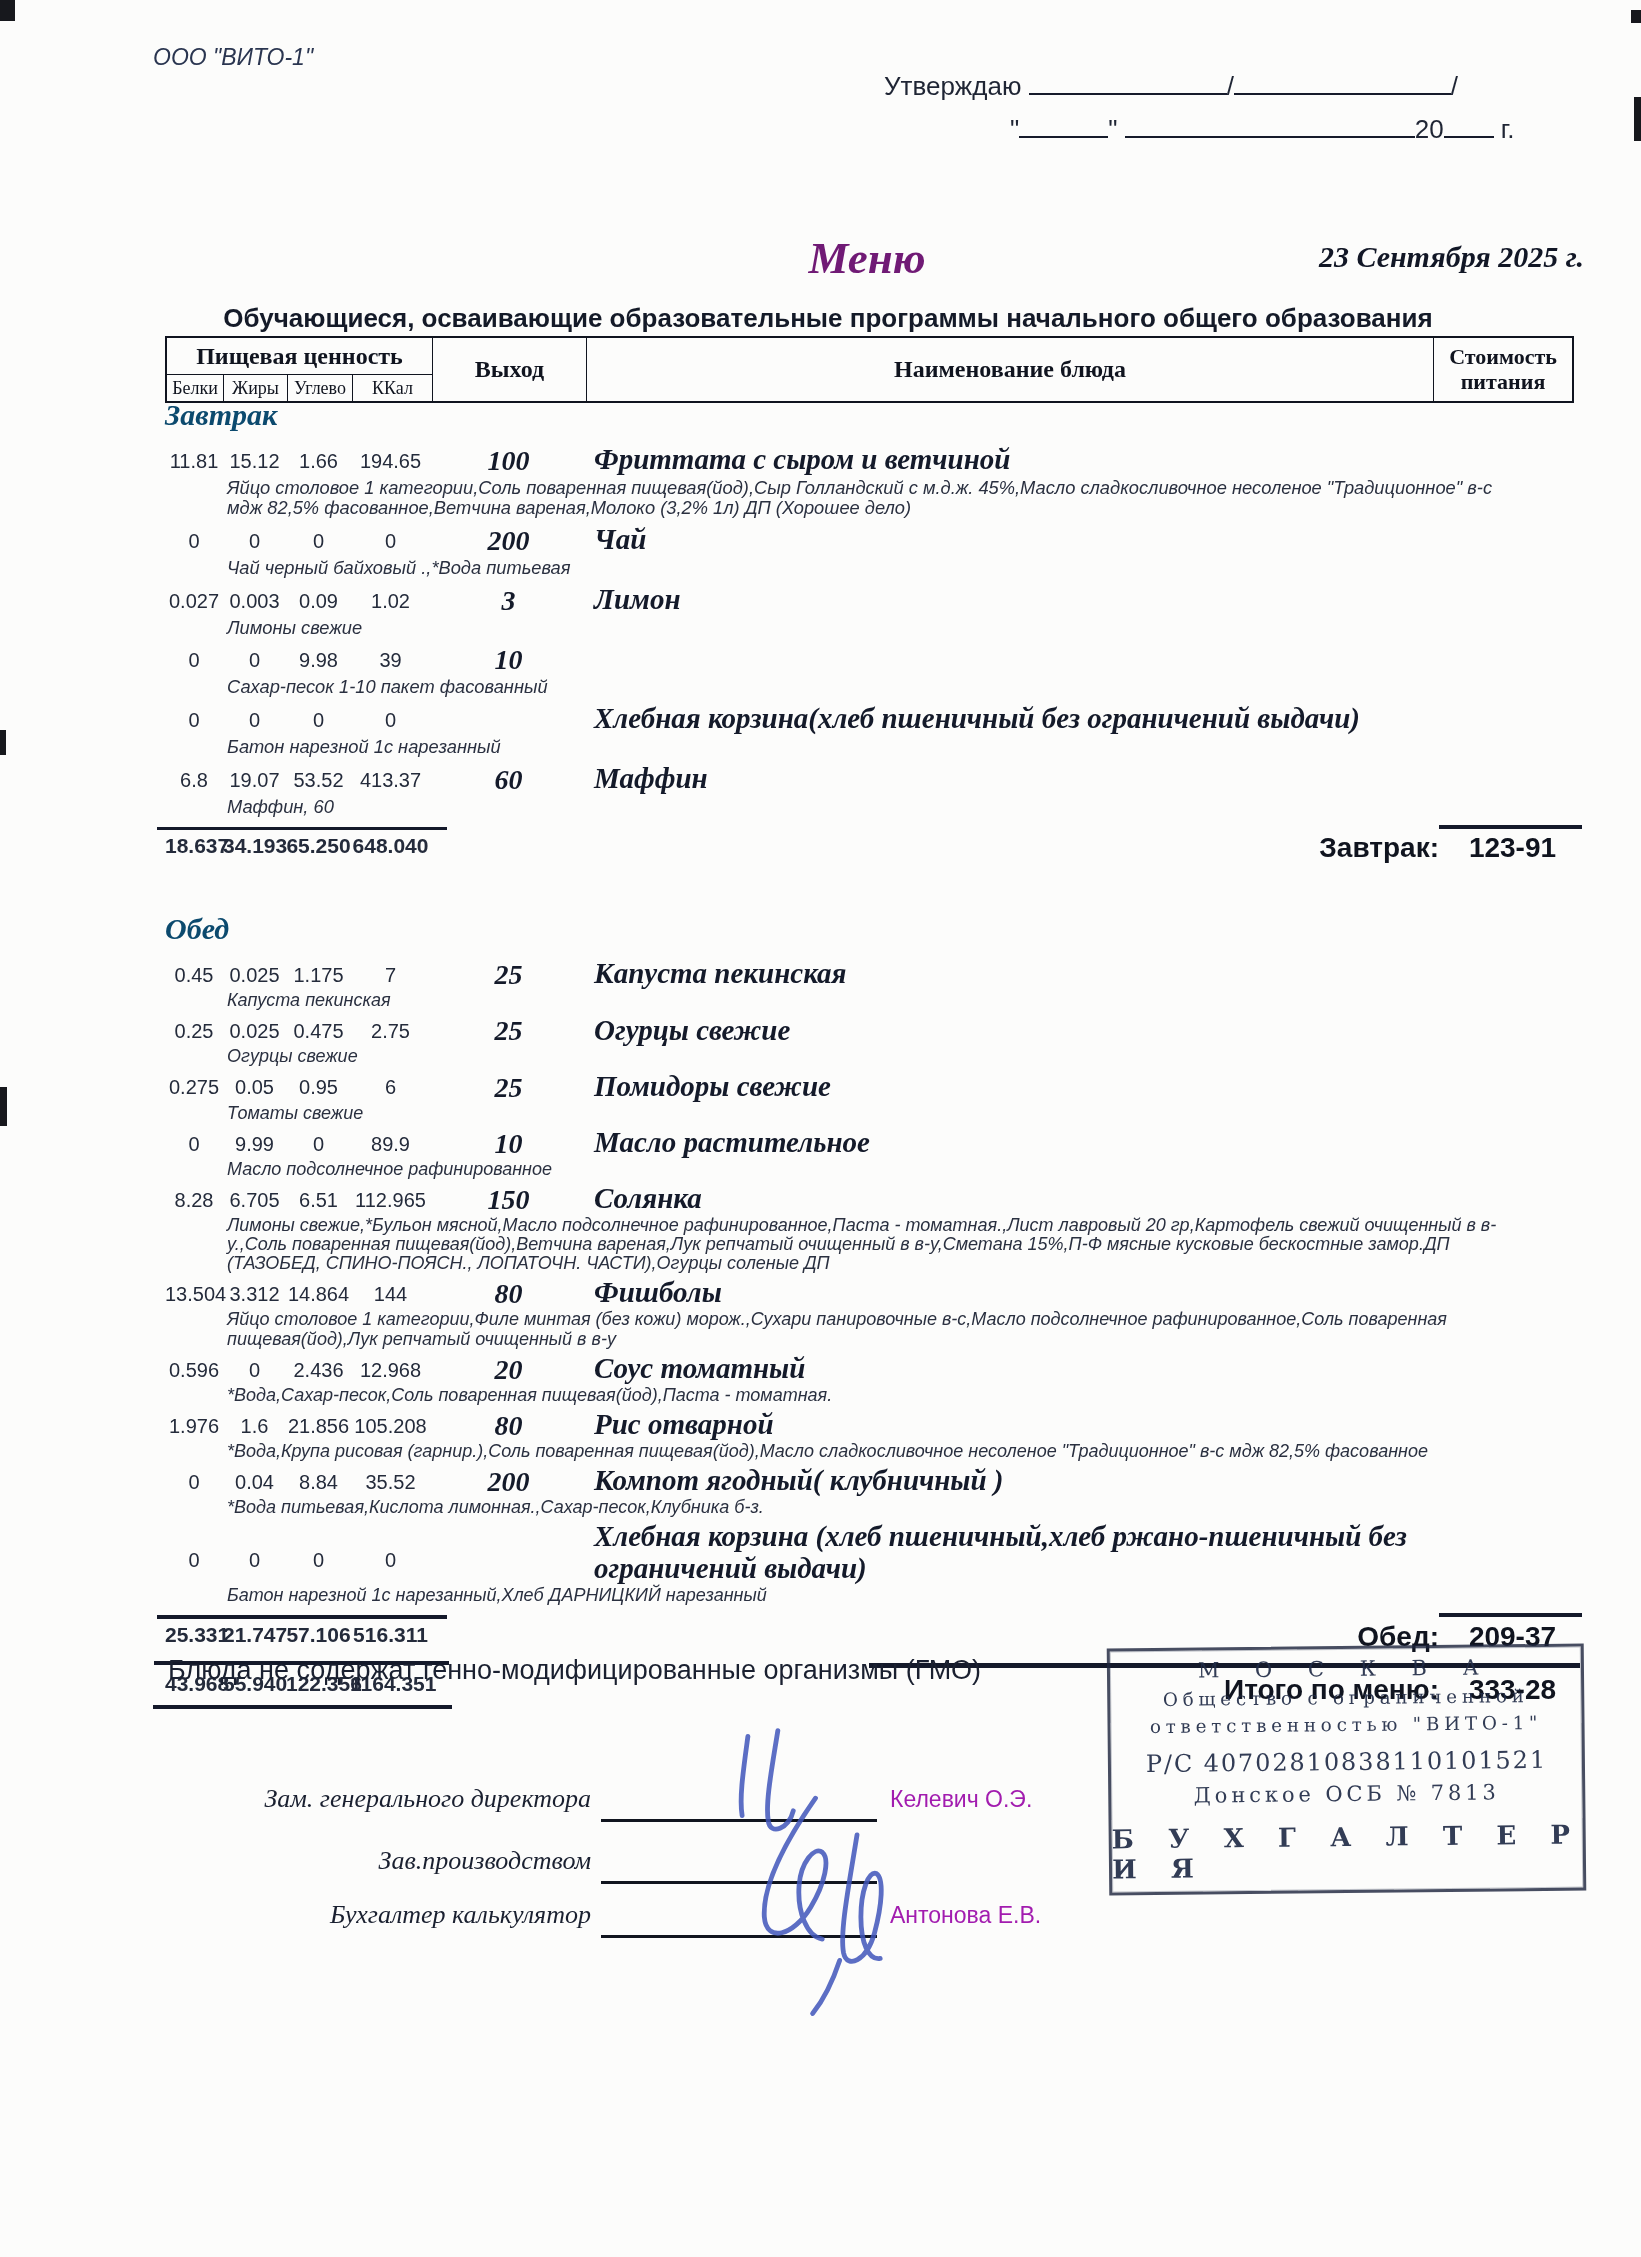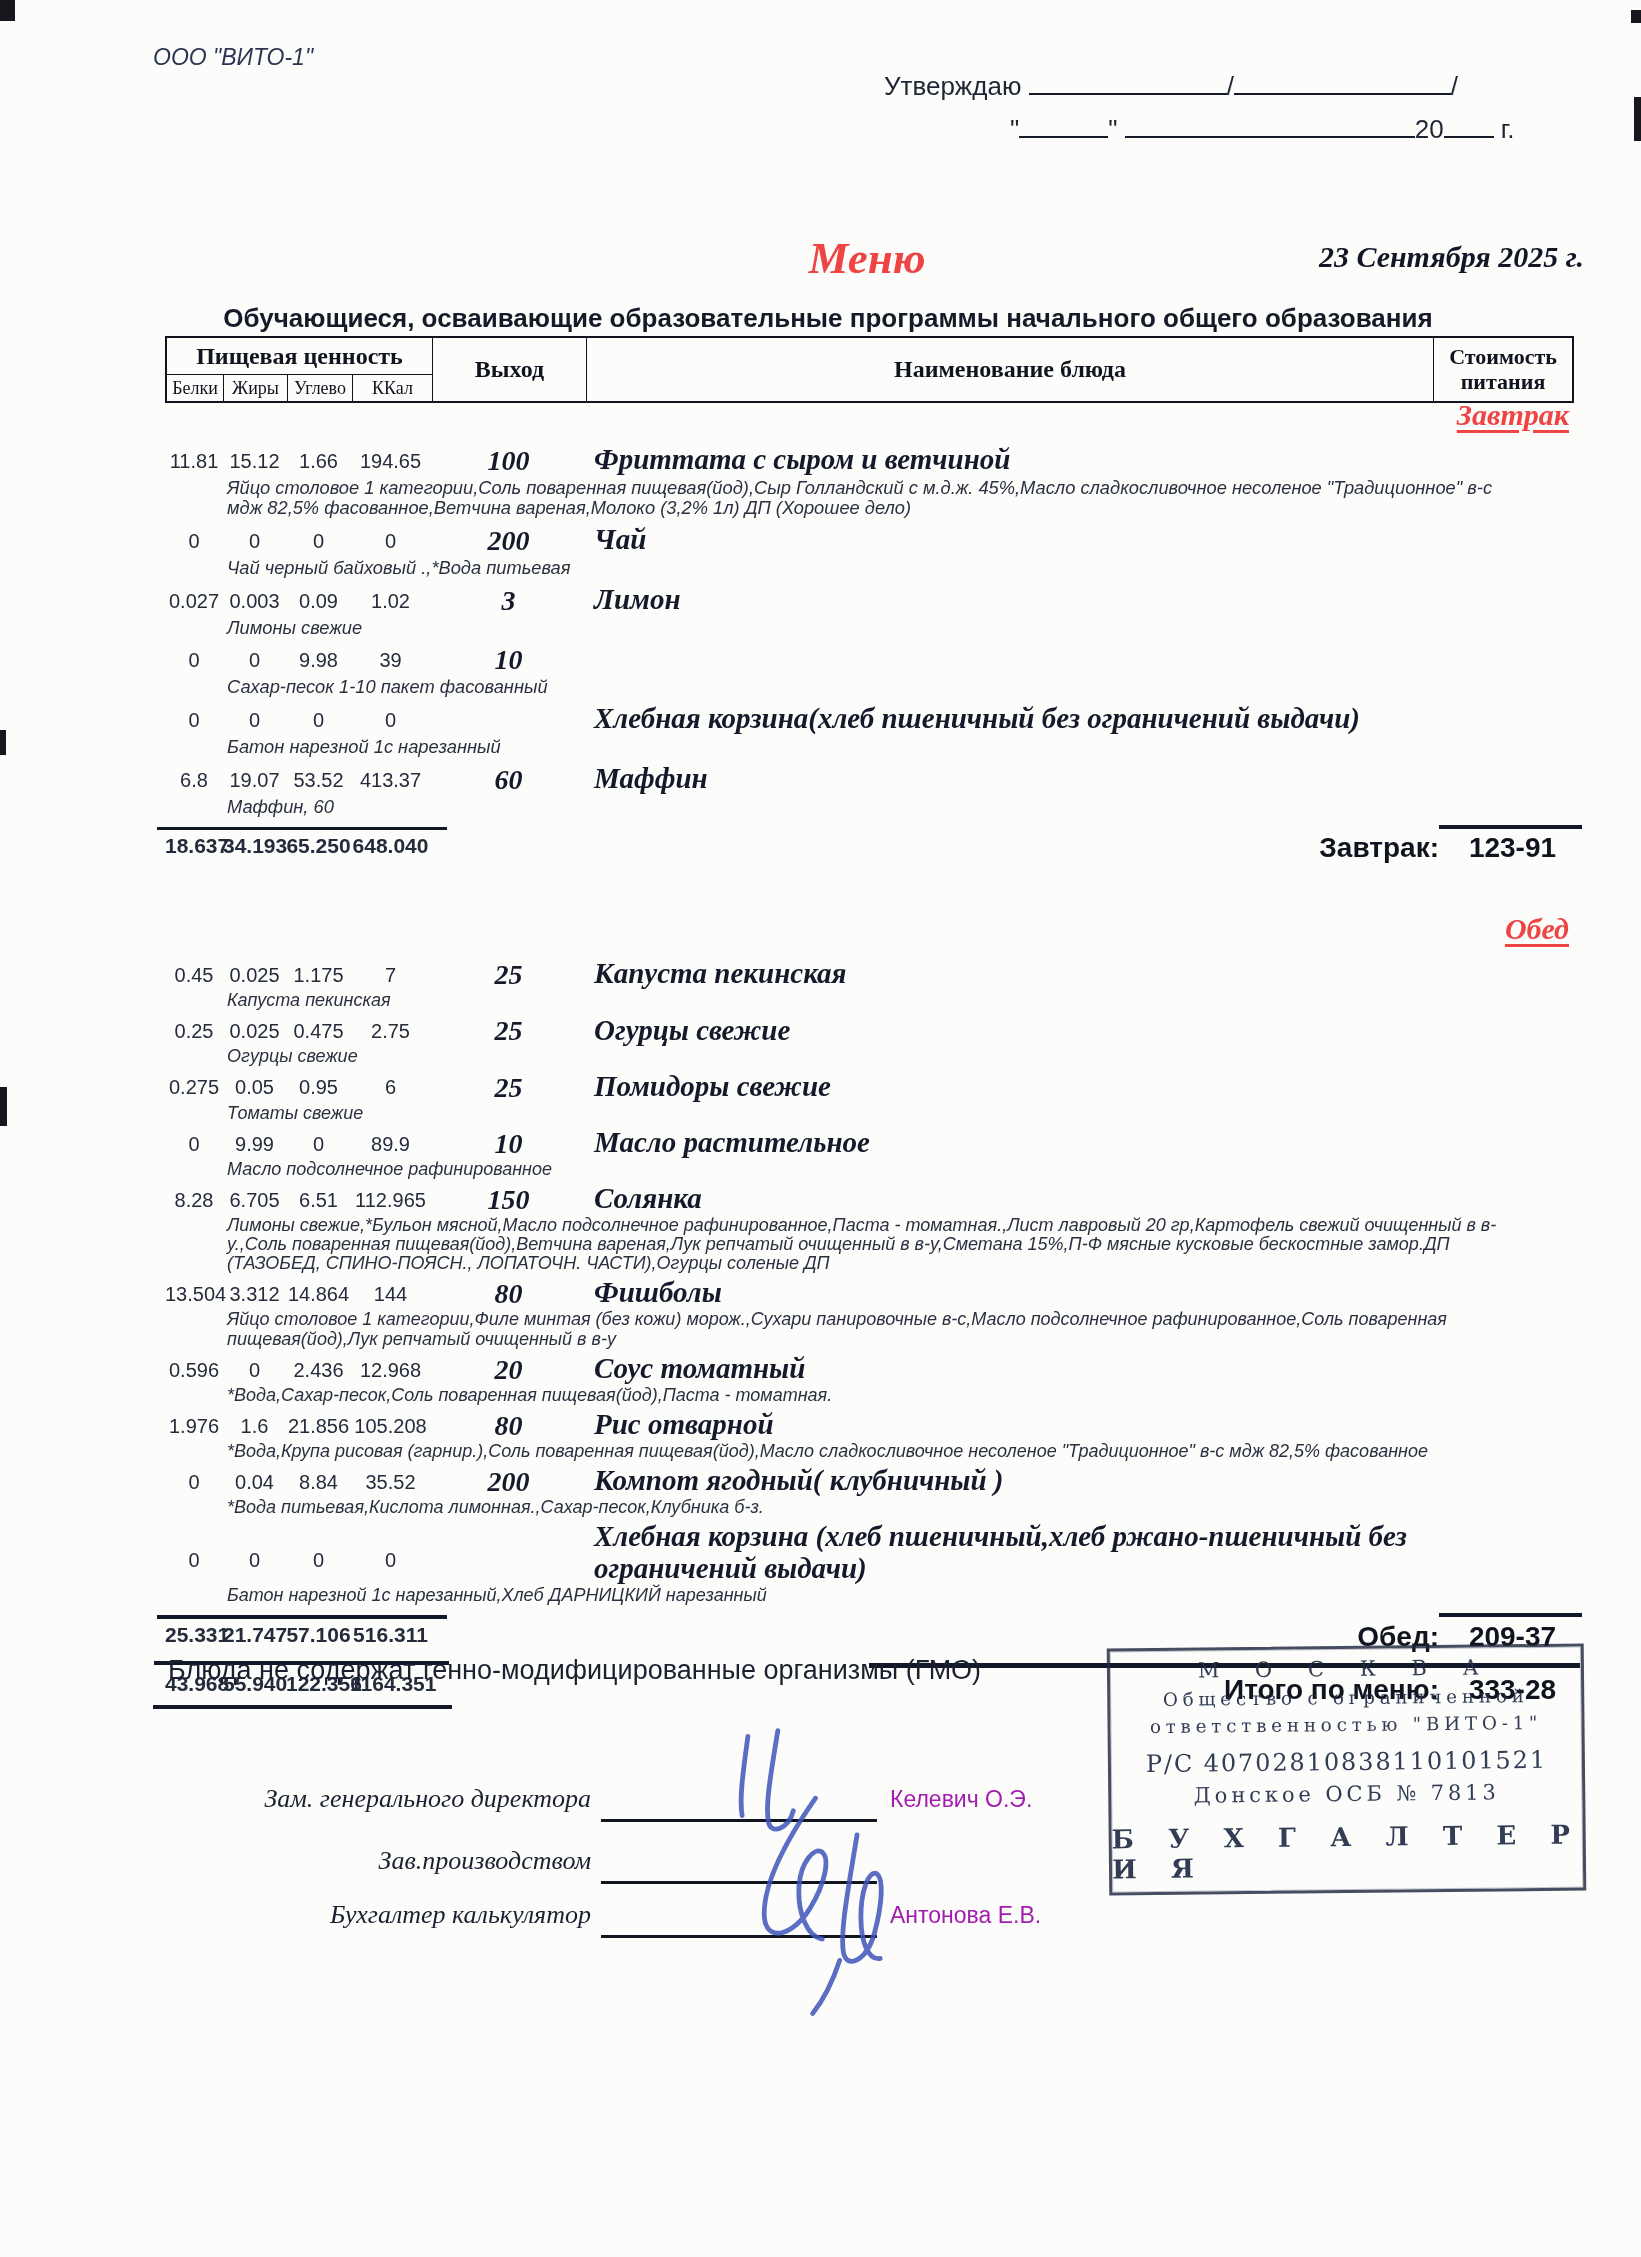--- a/index.html
+++ b/index.html
@@ -9,21 +9,21 @@
 
   
   .org{top:44px;left:153px;font:italic 23px "Liberation Sans",sans-serif;color:#2a3550;}
   .approve1{top:71px;left:884px;font:26px "Liberation Sans",sans-serif;white-space:nowrap;}
   .approve2{top:114px;left:1010px;font:26px "Liberation Sans",sans-serif;white-space:nowrap;}
   .uline{display:inline-block;border-bottom:2.9px solid #161b2b;height:21px;vertical-align:baseline;}
   .u205{width:198px}.u225{width:217px}.u92{width:89px}.u300{width:290px}.u52{width:50px}
   .date{top:195px;left:1188px;width:396px;text-align:right;
         font:bold italic 30px "Liberation Serif",serif;color:#121726;margin-top:45px;}
   .title{top:232px;left:165px;width:1404px;text-align:center;
-         font:bold italic 45px "Liberation Serif",serif;color:#ef4444;}
+         font:bold italic 45px "Liberation Serif",serif;color:#701a75;}
   .subtitle{top:303px;left:126px;width:1404px;text-align:center;
             font:bold 26px "Liberation Sans",sans-serif;color:#141a28;}
 
   
   .htable{top:336px;left:165px;display:grid;border:2.9px solid #10141f;
           grid-template-columns:57px 64px 65px 80px 154px 847px 138px;
           grid-template-rows:37px 26px;background:#fcfcfb;}
   .hc{display:flex;align-items:center;justify-content:center;text-align:center;
       font-family:"Liberation Serif",serif;color:#10141f;}
   .hc-nv{grid-column:1/5;grid-row:1;border-right:1.9px solid #10141f;border-bottom:1.9px solid #10141f;
@@ -31,23 +31,23 @@
   .hc-out{grid-column:5;grid-row:1/3;border-right:1.9px solid #10141f;font-size:24px;font-weight:bold;}
   .hc-dish{grid-column:6;grid-row:1/3;border-right:1.9px solid #10141f;font-size:24px;font-weight:bold;}
   .hc-cost{grid-column:7;grid-row:1/3;font-size:22px;font-weight:bold;line-height:1.1;}
   .hc-sub{grid-row:2;font-size:18px;border-right:1.9px solid #10141f;}
   .hc-sub.last{border-right:1.9px solid #10141f;}
 
   
   .sec{position:absolute;left:0;width:1641px;}
   .sec-breakfast{top:394px;}
   .sec-lunch{top:908px;}
-  .sec-h{margin:3.9px 0 11.6px 165px;width:1404px;text-align:right;
-         font:bold italic 30px "Liberation Serif",serif;color:#ef4444;
-         text-decoration:underline;text-decoration-thickness:2.9px;text-underline-offset:4.8px;}
+  .sec-h{margin:3.9px 0 11.6px 165px;width:1404px;text-align:left;
+         font:bold italic 30px "Liberation Serif",serif;color:#0c4a6e;
+         text-decoration-thickness:2.9px;text-underline-offset:4.8px;}
   .row{position:relative;min-height:33px;margin-top:4.8px;}
   .sec-lunch .row{margin-top:2.9px;min-height:32px;}
   .cell{position:absolute;top:6.8px;text-align:center;font:20px "Liberation Sans",sans-serif;color:#242b3b;}
   .c-b{left:165px;width:58px}.c-zh{left:223px;width:63px}.c-u{left:286px;width:65px}.c-k{left:350px;width:81px}
   .c-out{left:432px;width:153px;top:1.9px;font:bold italic 28px "Liberation Serif",serif;color:#141a2a;}
   .c-dish{margin-left:594px;width:850px;font:bold italic 29px "Liberation Serif",serif;
           color:#141a2a;line-height:32px;}
   .ingredients{margin:1.9px 0 0 227px;width:1294px;font:italic 18.3px "Liberation Sans",sans-serif;
                line-height:20px;color:#2a3040;}
   .sec-lunch .ingredients{font-size:18px;line-height:19.3px;}

